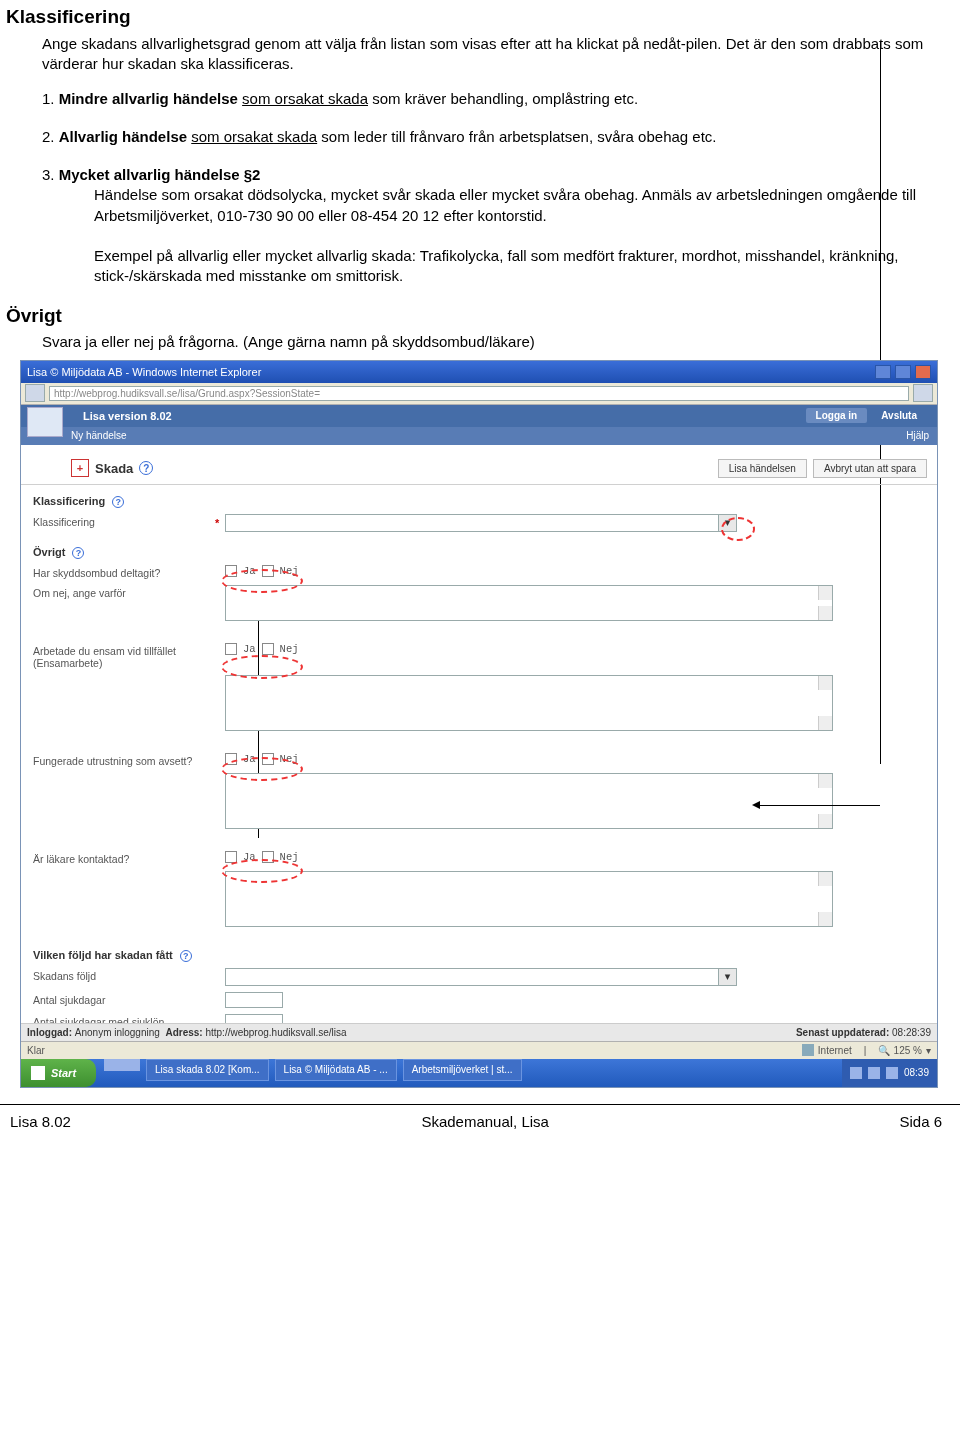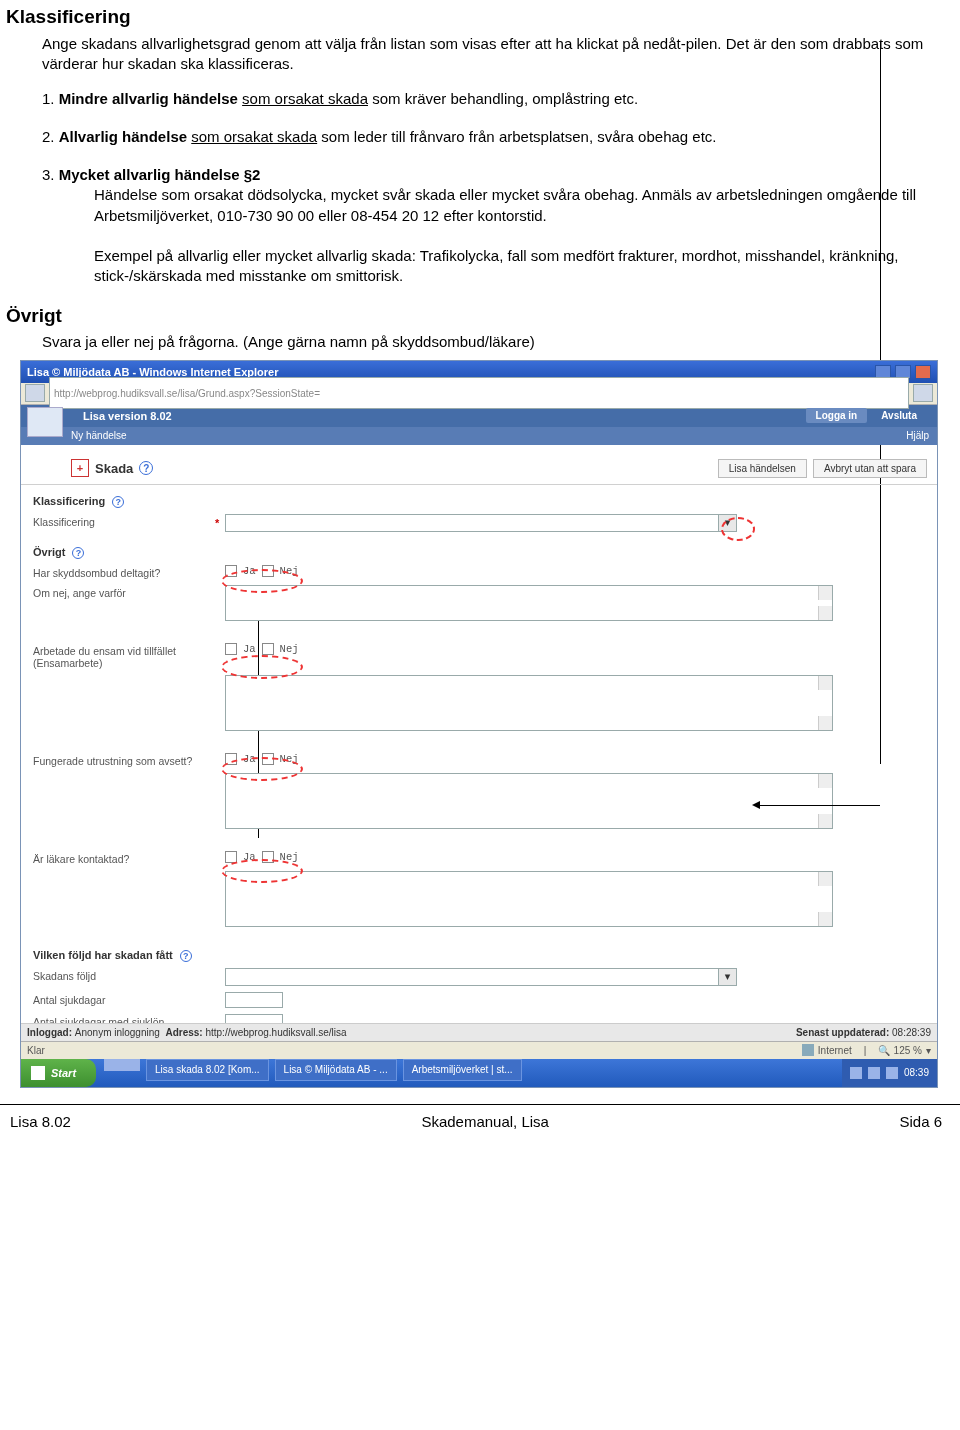--- a/index.html
+++ b/index.html
@@ -11,26 +11,26 @@
   ol.numlist { list-style: none; margin-left: 36px; }
   ol.numlist li { margin-bottom: 18px; line-height: 1.35; padding-left: 26px; text-indent: -26px; }
   .numlist .lead { font-weight: bold; }
   .under { text-decoration: underline; }
   .sub { margin-left: 26px; text-indent: 0; display: block; }
   .svara { margin: 6px 0 10px 36px; }
   .vline { position: absolute; background: #000; width: 1px; }
 
   
   .shot { position: relative; width: 918px; height: 728px; margin: 0 auto; border: 1px solid #7a93b6; overflow: hidden; font-size: 11px; color: #333; }
-  .titlebar { height: 22px; background: linear-gradient(#3a6ed8,#1f4fb2); color:#fff; display:flex; align-items:center; padding:0 6px; font-size:11px;font-weight:bold; }
+  .titlebar { height: 22px; background: linear-gradient(#3a6ed8,#1f4fb2); color:#fff; display:flex; align-items:center; padding:0 6px; font-size:11px; }
   .titlebar .spacer { flex:1; }
   .titlebar .winbtn { width:16px; height:14px; background:#5f86d8; margin-left:4px; border:1px solid #2a55a8; }
   .addrbar { height:22px; background:#ece9d8; border-bottom:1px solid #b0b0b0; display:flex; align-items:center; padding:0 4px; gap:4px; }
   .addrbar .back { width:20px;height:18px;background:#cfd8e8;border:1px solid #9aa; }
-  .addrbar .url { flex:1; height:32px; background:#fff; border:1px solid #9aa; font-size:10px; color:#888; padding:0 4px; display:flex; align-items:center; }
+  .addrbar .url { flex:1; height:15px; background:#fff; border:1px solid #9aa; font-size:10px; color:#888; padding:0 4px; display:flex; align-items:center; }
   .addrbar .go { width:20px;height:18px;background:#cfd8e8;border:1px solid #9aa; }
 
   .banner { height:22px; background:#456da8; color:#fff; display:flex; align-items:center; padding:0 20px; font-weight:bold; font-size:11px; }
   .banner .spacer{flex:1;}
   .banner .loginbtn { background:#6a8bc0; color:#fff; padding:2px 10px; border-radius:2px; font-size:10px; margin-right:14px; }
   .banner .avsluta { color:#fff; font-size:10px; }
   .banner2 { height:18px; background:#587cb5; color:#fff; display:flex; align-items:center; padding:0 8px; font-size:10px; }
   .banner2 .spacer{flex:1;}
   .logo-icon { width:36px; height:30px; background:#dfe8f5; border:1px solid #aac; position:absolute; left:6px; top:46px; }
 

